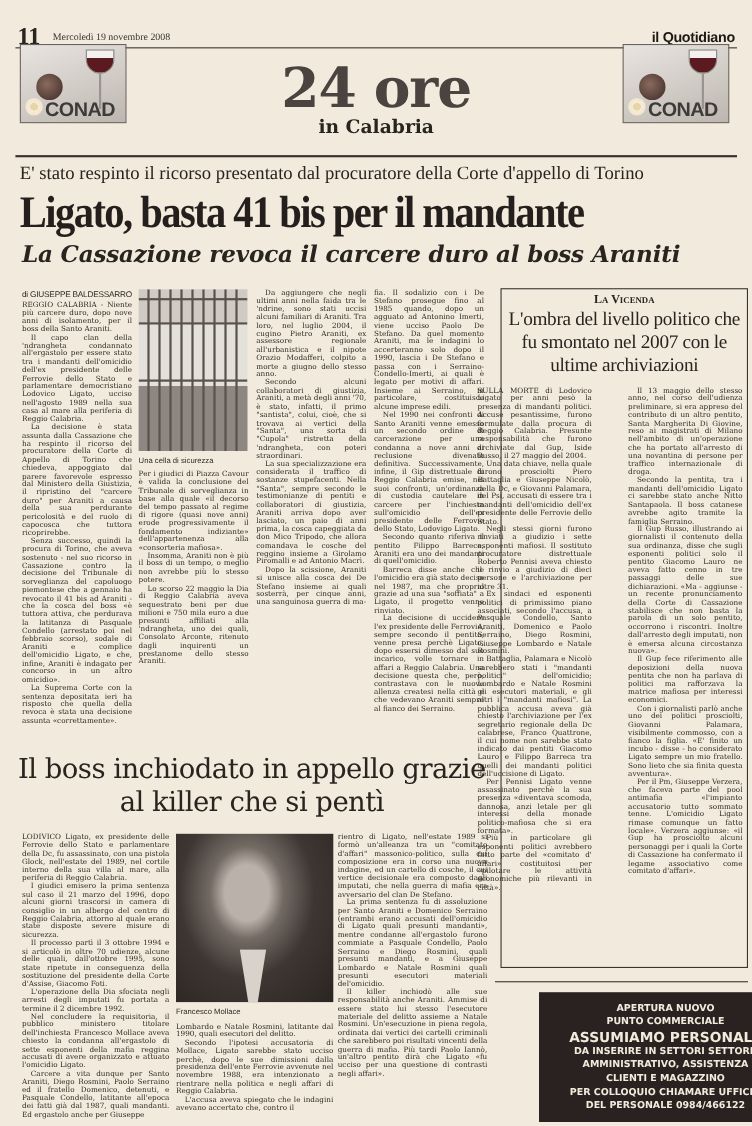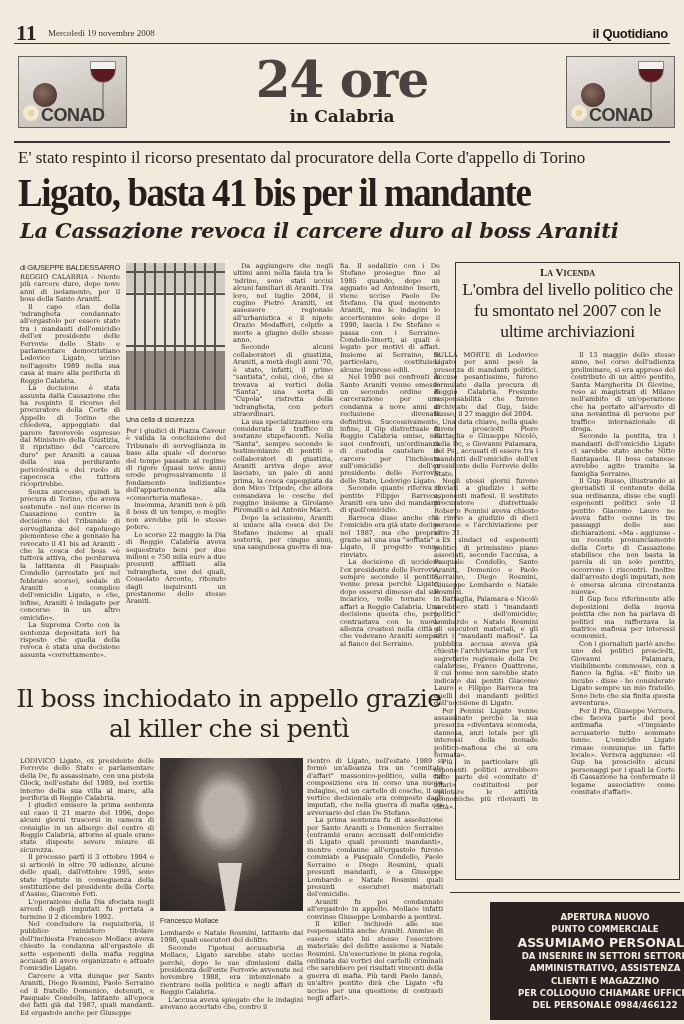--- a/index.html
+++ b/index.html
@@ -11,21 +11,21 @@
     position: relative;
   }
   .page { position: absolute; inset: 0; }
 
   
   .top { position: absolute; left: 14px; top: 22px; width: 656px; height: 22px; border-bottom: 1.5px solid #3a3330; }
   .page-num { position: absolute; left: 2px; top: -2px; font-family: "Liberation Serif", serif; font-size: 22px; font-weight: bold; color: #2a2420; }
   .date { position: absolute; left: 34px; top: 6px; font-family: "Liberation Serif", serif; font-size: 9px; color: #3a3330; }
   .paper-name { position: absolute; right: 2px; top: 4px; font-family: "Liberation Sans", sans-serif; font-weight: bold; font-size: 13px; color: #1d1816; letter-spacing: -0.3px; }
 
-  .logo { position: absolute; top: 56px; width: 109px; height: 72px; border: 1px solid #6b6360; background: linear-gradient(160deg,#e8e4e0 0%,#cfc9c3 60%,#bdb6b0 100%); overflow: hidden; }
+  .logo { position: absolute; top: 40px; width: 97px; height: 72px; border: 1px solid #6b6360; background: linear-gradient(160deg,#e8e4e0 0%,#cfc9c3 60%,#bdb6b0 100%); overflow: hidden; }
   .logo.left { left: 18px; }
   .logo.right { left: 566px; }
   .logo .glass-bowl { position: absolute; right: 10px; top: 4px; width: 26px; height: 22px; border-radius: 0 0 14px 14px; background: linear-gradient(#f4f1ee 0 35%, #5b1a20 35% 100%); border: 1px solid #888; }
   .logo .glass-stem { position: absolute; right: 22px; top: 26px; width: 2px; height: 32px; background: #9a9490; }
   .logo .fruit { position: absolute; left: 14px; top: 26px; width: 24px; height: 24px; border-radius: 50%; background: radial-gradient(circle at 40% 40%, #8a6a5e, #3c2a26); }
   .logo .flower { position: absolute; left: 4px; top: 48px; width: 16px; height: 16px; border-radius: 50%; background: radial-gradient(circle,#e6d6a6 30%, #f6ebd9 32%, #efe1c8 100%); }
   .logo .brand { position: absolute; left: 22px; top: 48px; font-family: "Liberation Sans", sans-serif; font-weight: bold; font-size: 18px; color: #3d3a38; letter-spacing: -0.5px; }
 
   .section-title { position: absolute; left: 200px; width: 284px; top: 55px; text-align: center; font-family: "DejaVu Serif", serif; font-weight: bold; font-size: 50px; line-height: 50px; color: #4a4340; letter-spacing: -1px; }
   .section-sub { position: absolute; left: 200px; width: 284px; top: 106px; text-align: center; font-family: "DejaVu Serif", serif; font-weight: bold; font-size: 17px; color: #2a2420; }
@@ -186,21 +186,20 @@
 
   <div class="col" style="left:160px; top:930px; width:143px;">
     <p class="no-indent">Lombardo e Natale Rosmini, latitante dal 1990, quali esecutori del delitto.</p>
     <p>Secondo l'ipotesi accusatoria di Mollace, Ligato sarebbe stato ucciso perchè, dopo le sue dimissioni dalla presidenza dell'ente Ferrovie avvenute nel novembre 1988, era intenzionato a rientrare nella politica e negli affari di Reggio Calabria.</p>
     <p>L'accusa aveva spiegato che le indagini avevano accertato che, contro il</p>
   </div>
 
   <div class="col" style="left:307px; top:758px; width:136px;">
     <p class="no-indent">rientro di Ligato, nell'estate 1989 si formò un'alleanza tra un "comitato d'affari" massonico-politico, sulla cui composizione era in corso una nuova indagine, ed un cartello di cosche, il cui vertice decisionale era composto dagli imputati, che nella guerra di mafia era avversario del clan De Stefano.</p>
     <p>La prima sentenza fu di assoluzione per Santo Araniti e Domenico Serraino (entrambi erano accusati dell'omicidio di Ligato quali presunti mandanti», mentre condanne all'ergastolo furono commiate a Pasquale Condello, Paolo Serraino e Diego Rosmini, quali presunti mandanti, e a Giuseppe Lombardo e Natale Rosmini quali presunti esecutori materiali del'omicidio.</p>
-    <p>Araniti fu poi condannato all'ergastolo in appello. Mollace infatti convinse Giuseppe Lombardo a pentirsi.</p>
     <p>Il killer inchiodò alle sue responsabilità anche Araniti. Ammise di essere stato lui stesso l'esecutore materiale del delitto assieme a Natale Rosmini. Un'esecuzione in piena regola, ordinata dai vertici dei cartelli criminali che sarebbero poi risultati vincenti della guerra di mafia. Più tardi Paolo Iannò, un'altro pentito dirà che Ligato «fu ucciso per una questione di contrasti negli affari».</p>
   </div>
   <div class="signoff" style="left:424px; top:1008px;">g. b.</div>
 
   <div class="rule" style="left:450px; width:230px; top:892px; height:1px;"></div>
 
   <div class="ad">
     <div>APERTURA NUOVO</div>
     <div>PUNTO COMMERCIALE</div>
     <div class="big">ASSUMIAMO  PERSONALE</div>

